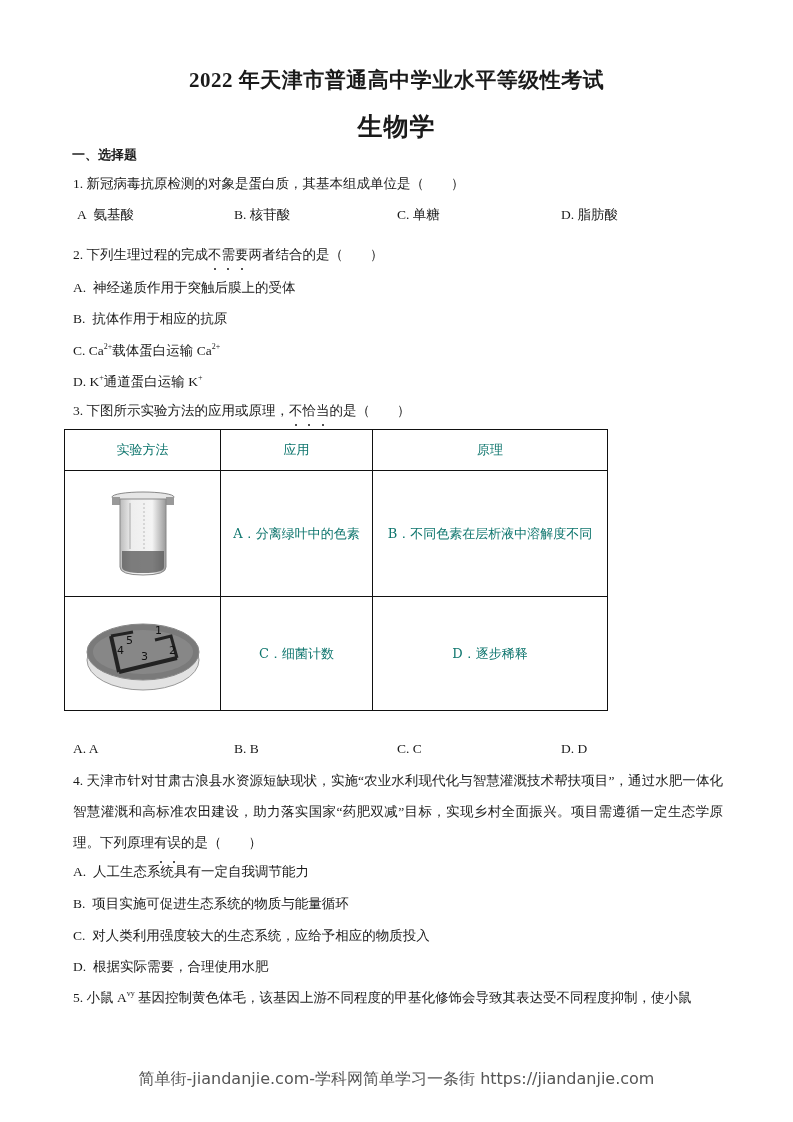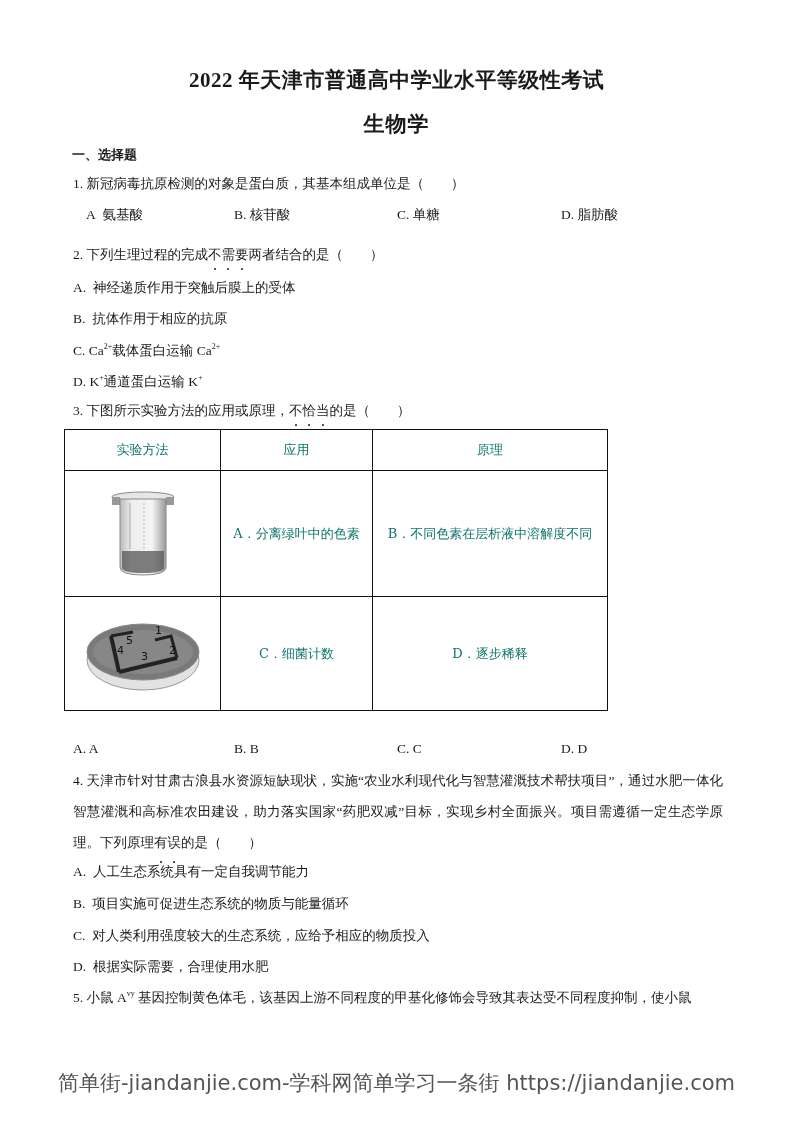--- a/index.html
+++ b/index.html
@@ -28,21 +28,21 @@
       text-align: center;
       font-size: 21px;
       font-weight: bold;
       letter-spacing: 0.5px;
     }
     .subtitle {
       position: absolute;
       left: 0; width: 793px;
       top: 110px;
       text-align: center;
-      font-size: 21px;
+      font-size: 25px;
       font-weight: bold;
       letter-spacing: 1px;
     }
     .section-head {
       position: absolute;
       left: 72px;
       top: 146px;
       font-size: 13px;
       font-weight: bold;
     }
@@ -114,41 +114,41 @@
     .exp-table .c3 { width: 234px; }
     .exp-table tr.h { height: 41px; }
     .exp-table tr.r1 { height: 126px; }
     .exp-table tr.r2 { height: 114px; }
     .footer {
       position: absolute;
       left: 0; width: 793px;
       top: 1069px;
       text-align: center;
       font-family: "DejaVu Sans", "Liberation Sans", sans-serif;
-      font-size: 21px;
+      font-size: 16px;
       color: #555;
     }
     .fig svg { display: block; margin: 0 auto; }
   </style>
 </head>
 <body>
 
 <div class="page">
 
   <div class="title">2022 年天津市普通高中学业水平等级性考试</div>
   <div class="subtitle">生物学</div>
 
   <div class="section-head">一、选择题</div>
 
   <div class="line" style="top:174px;text-align:right;">
     <span>1.</span>
     <span>新冠病毒抗原检测的对象是蛋白质，其基本组成单位是（　　）</span>
   </div>
   <div class="opt-row" style="top:205px;">
-    <span class="opt" style="left:13px;"><span>A</span>&nbsp; <span>氨基酸</span></span>
+    <span class="opt" style="left:4px;"><span>A</span>&nbsp; <span>氨基酸</span></span>
     <span class="opt" style="left:161px;"><span>B.</span> <span>核苷酸</span></span>
     <span class="opt" style="left:324px;"><span>C.</span> <span>单糖</span></span>
     <span class="opt" style="left:488px;"><span>D.</span> <span>脂肪酸</span></span>
   </div>
 
   <div class="line" style="top:245px;">
     <span>2.</span>
     <span>下列生理过程的完成</span><span class="emph">不</span><span class="emph">需</span><span class="emph">要</span><span>两者结合的是（　　）</span>
   </div>
   <div class="line" style="top:278px;">

